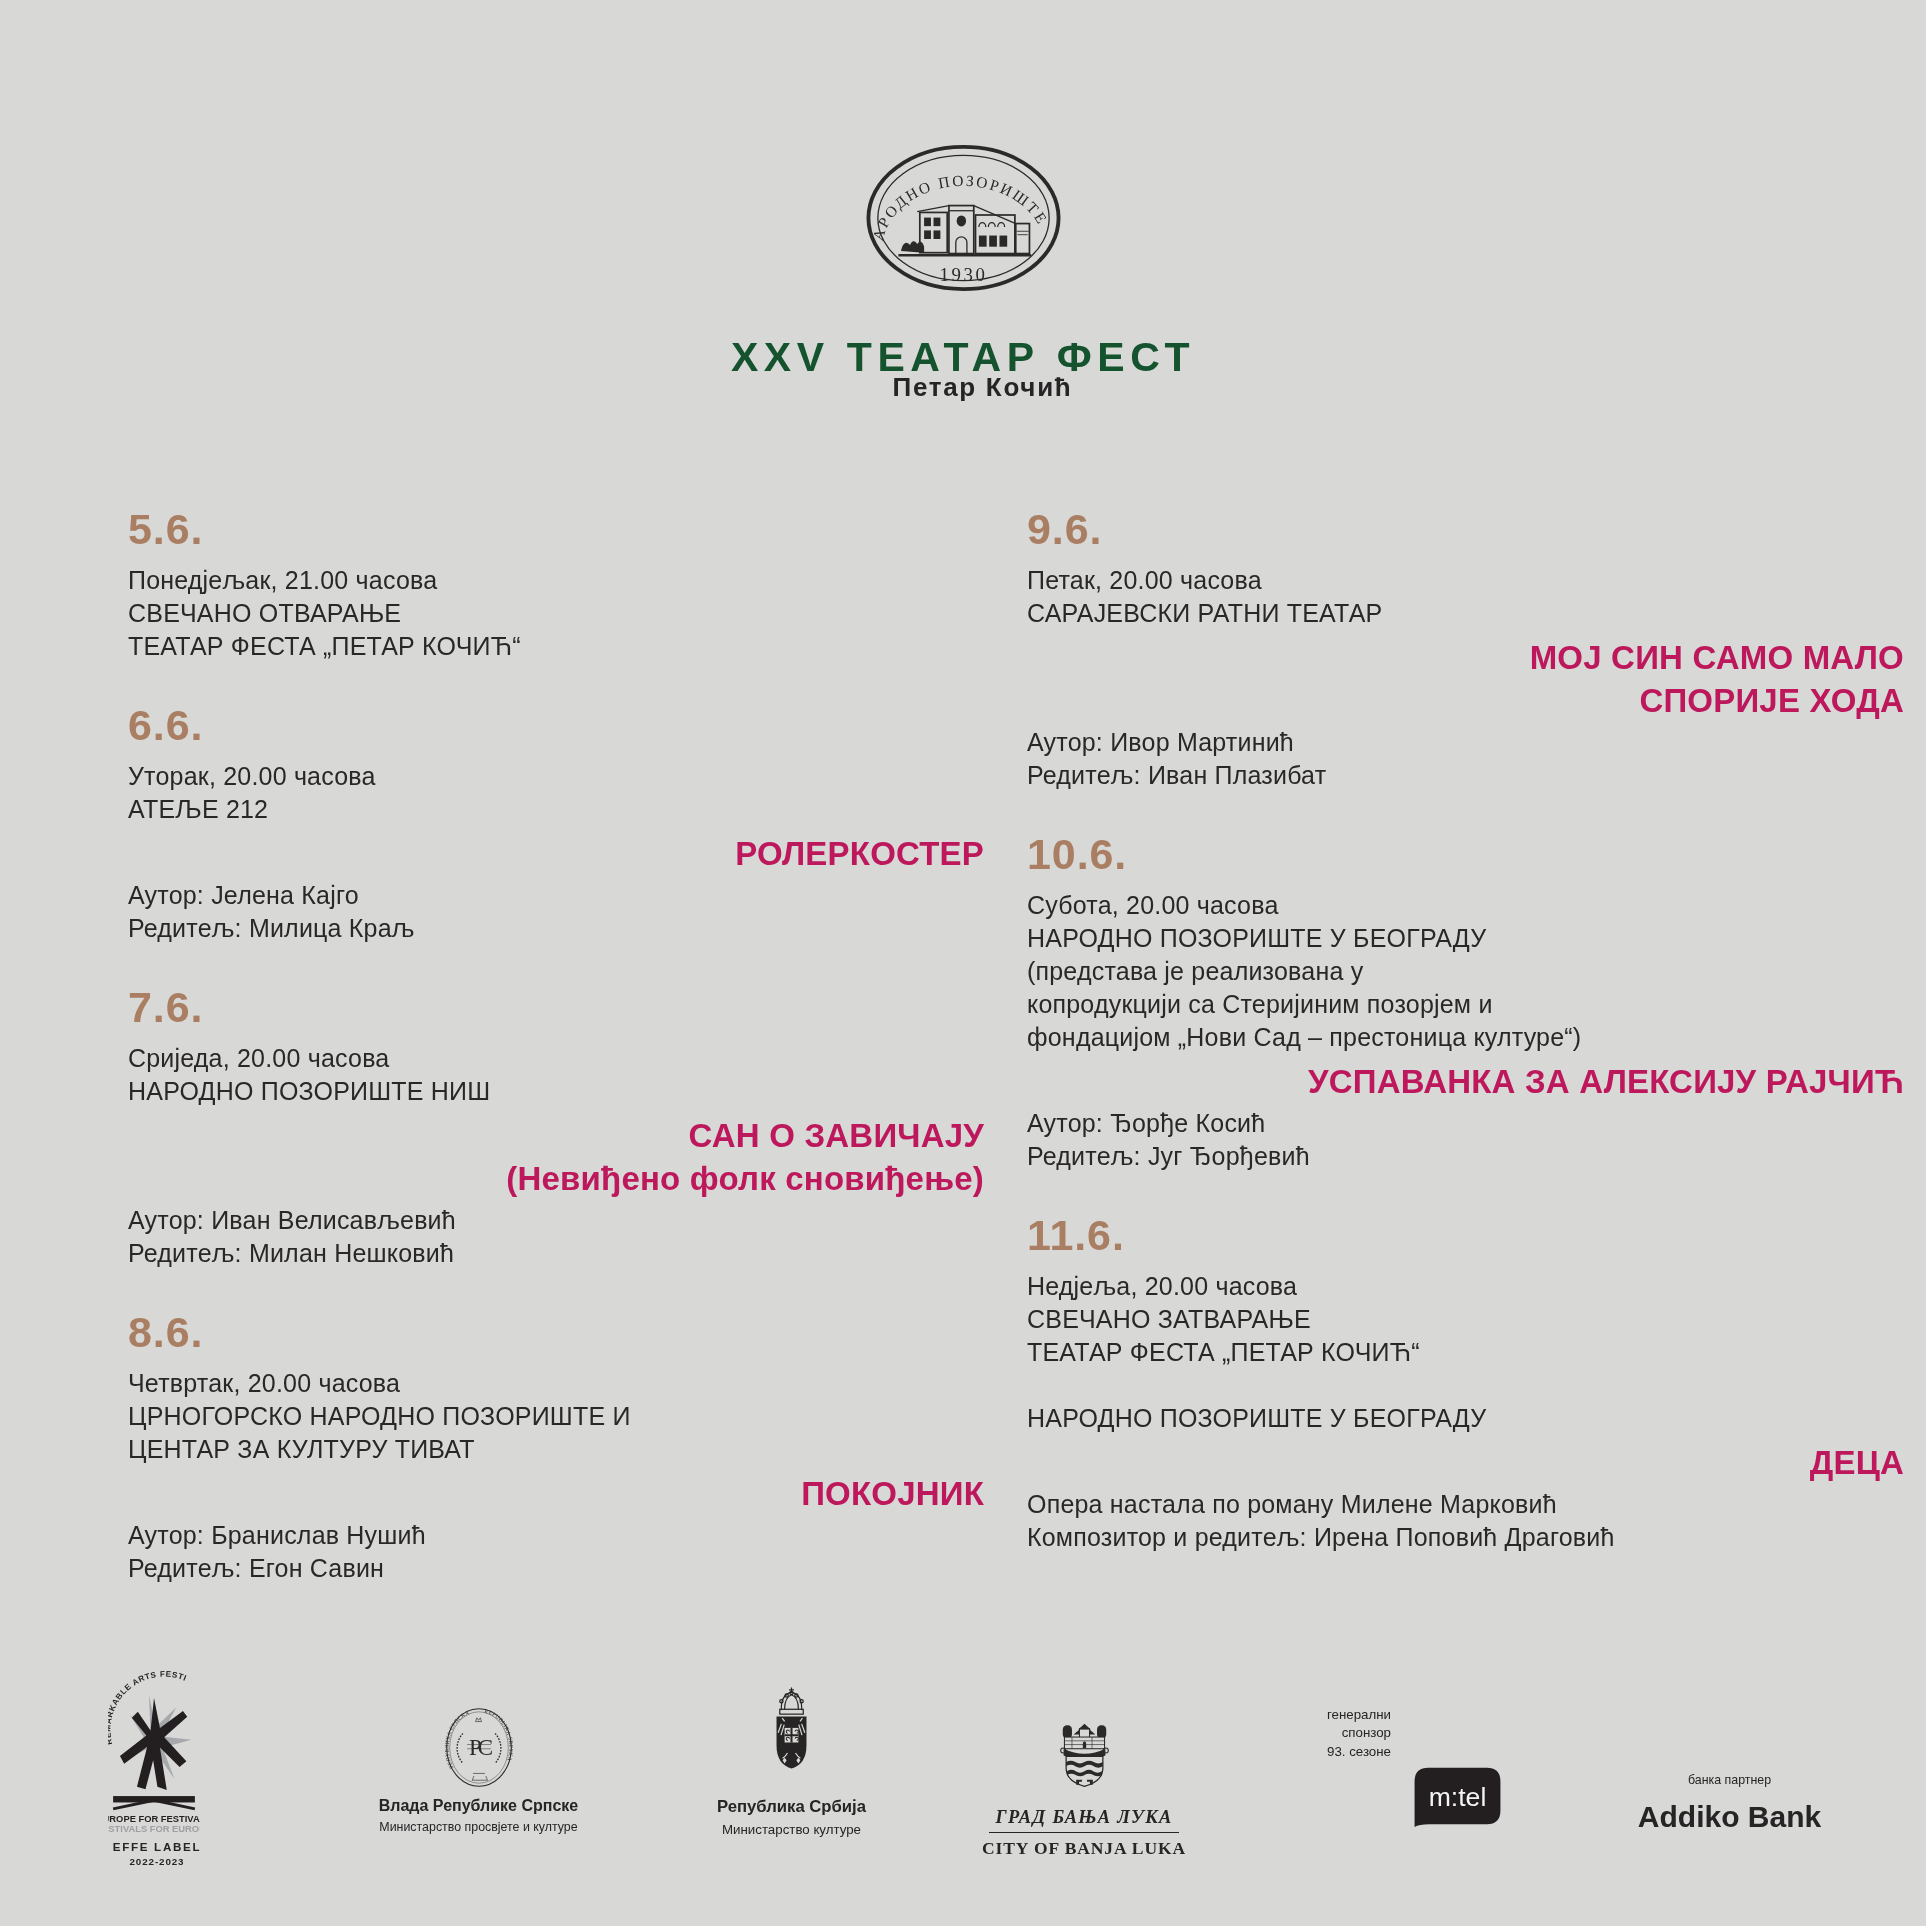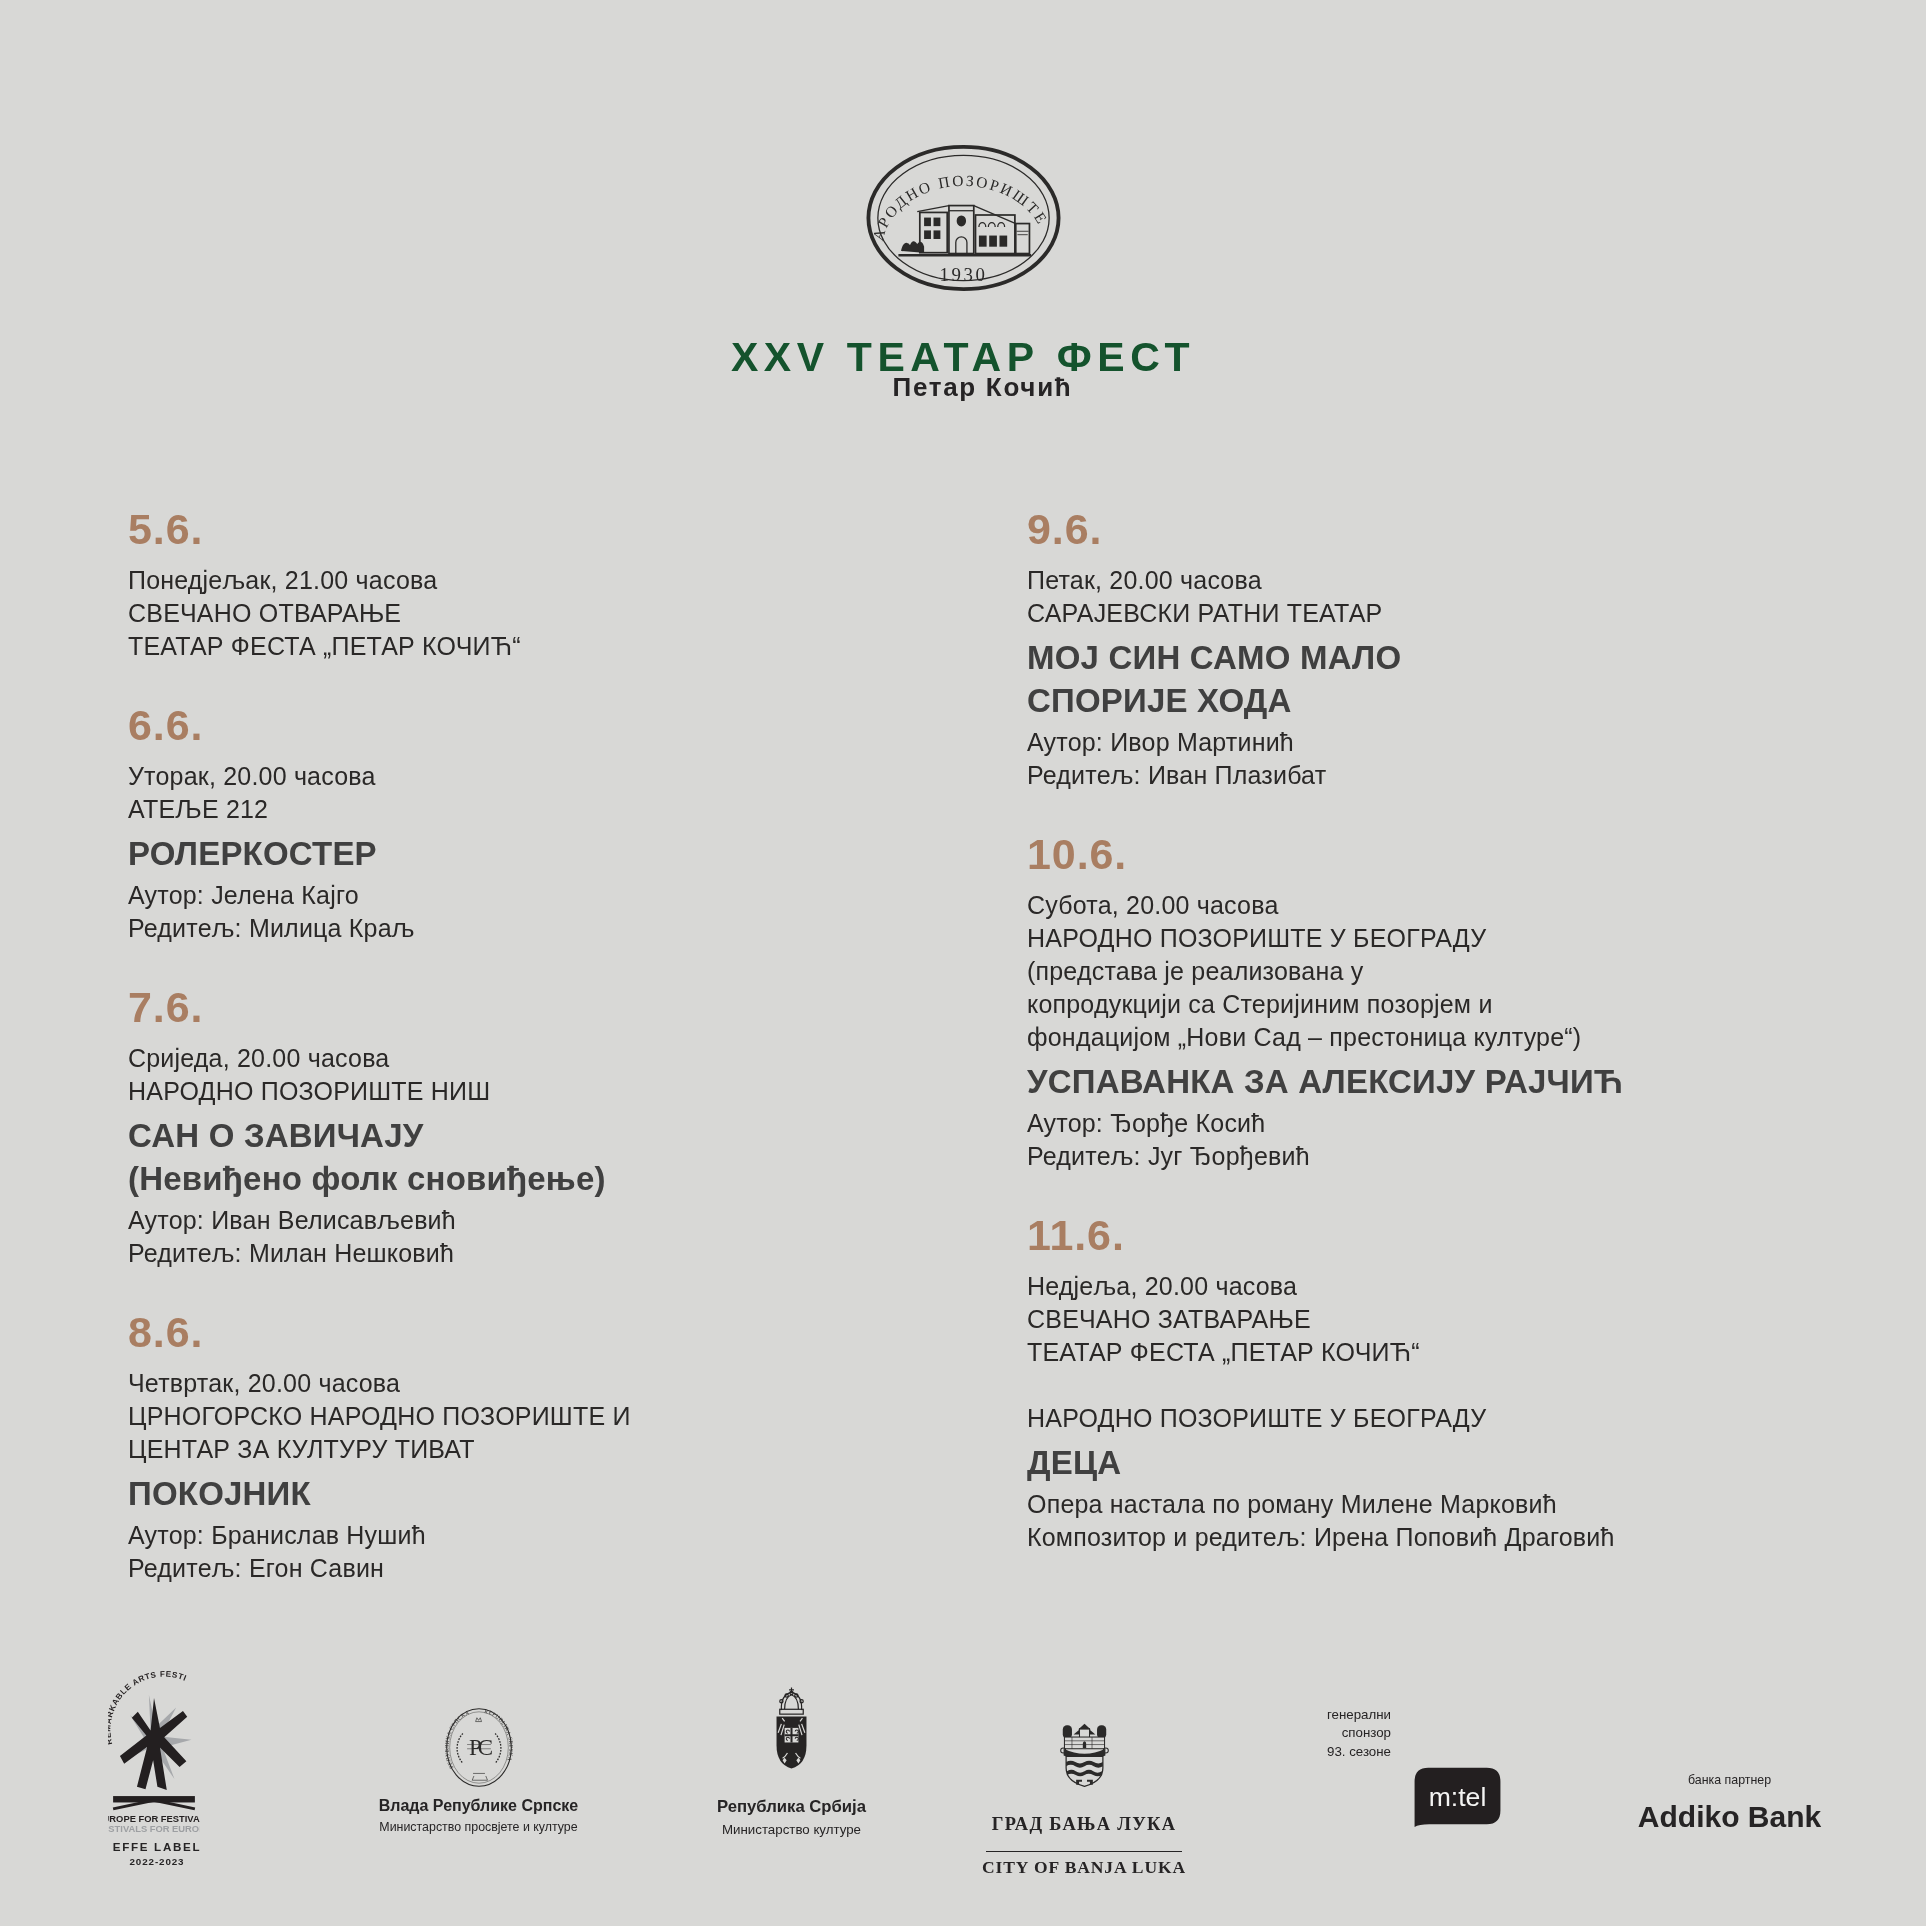--- a/index.html
+++ b/index.html
@@ -28,21 +28,21 @@
   .col-left  { left:128px;  width:856px; }
   .col-right { left:1027px; width:877px; }
   .entry { margin-bottom:41px; }
   .date {
     font-size:43px; line-height:1; font-weight:700; letter-spacing:0.9px;
     color:#a97e62; margin:0 0 13px 0;
   }
   .line { font-size:25px; line-height:33px; letter-spacing:0.2px; color:#2a2827; }
   .line.title {
     font-size:33px; line-height:42px; font-weight:700; letter-spacing:0.2px;
-    color:#404040; margin:6.8px 0 4.3px 0;
+    color:#be185d; margin:6.8px 0 4.3px 0;text-align:right;
   }
   .line.title + .line.title { margin-top:-3.4px; }
   .line.gap { height:33px; }
 
   
   .sp { position:absolute; color:#262425; }
   .sp-col { display:flex; flex-direction:column; align-items:center; text-align:center; }
 
   #sp-effe { left:108px; top:1668px; width:98px; }
 
@@ -50,22 +50,22 @@
   .rs-name { font-weight:700; font-size:16px; margin-top:9.4px; }
   .rs-dept { font-size:12.4px; margin-top:5.1px; }
 
   #sp-serbia { left:680px; top:1685px; width:223px; }
   .srb-name { font-weight:700; font-size:16.7px; margin-top:10.3px; }
   .srb-dept { font-size:13.3px; margin-top:5.1px; }
 
   #sp-bl { left:977px; top:1722px; width:214px; }
   .bl-name {
     font-family:"Liberation Serif", serif; font-weight:700; font-size:18.4px;
-    letter-spacing:1.3px; padding:0 6px 16px 6px; border-bottom:1.7px solid #262425;
-    margin-top:26px; display:inline-block;
+    letter-spacing:1.3px; padding:0 6px 4px 6px; border-bottom:1.7px solid #262425;
+    margin-top:19px; display:inline-block;font-style:italic;
   }
   .bl-latin {
     font-family:"Liberation Serif", serif; font-weight:700; font-size:17.5px;
     letter-spacing:0.9px; margin-top:5.1px;
   }
 
   #sp-mtel-label { left:1252px; top:1706px; width:139px; text-align:right;
     font-size:13.3px; line-height:18.4px; }
   #sp-mtel-logo { left:1412px; top:1765px; width:91px; height:62px; }
 

